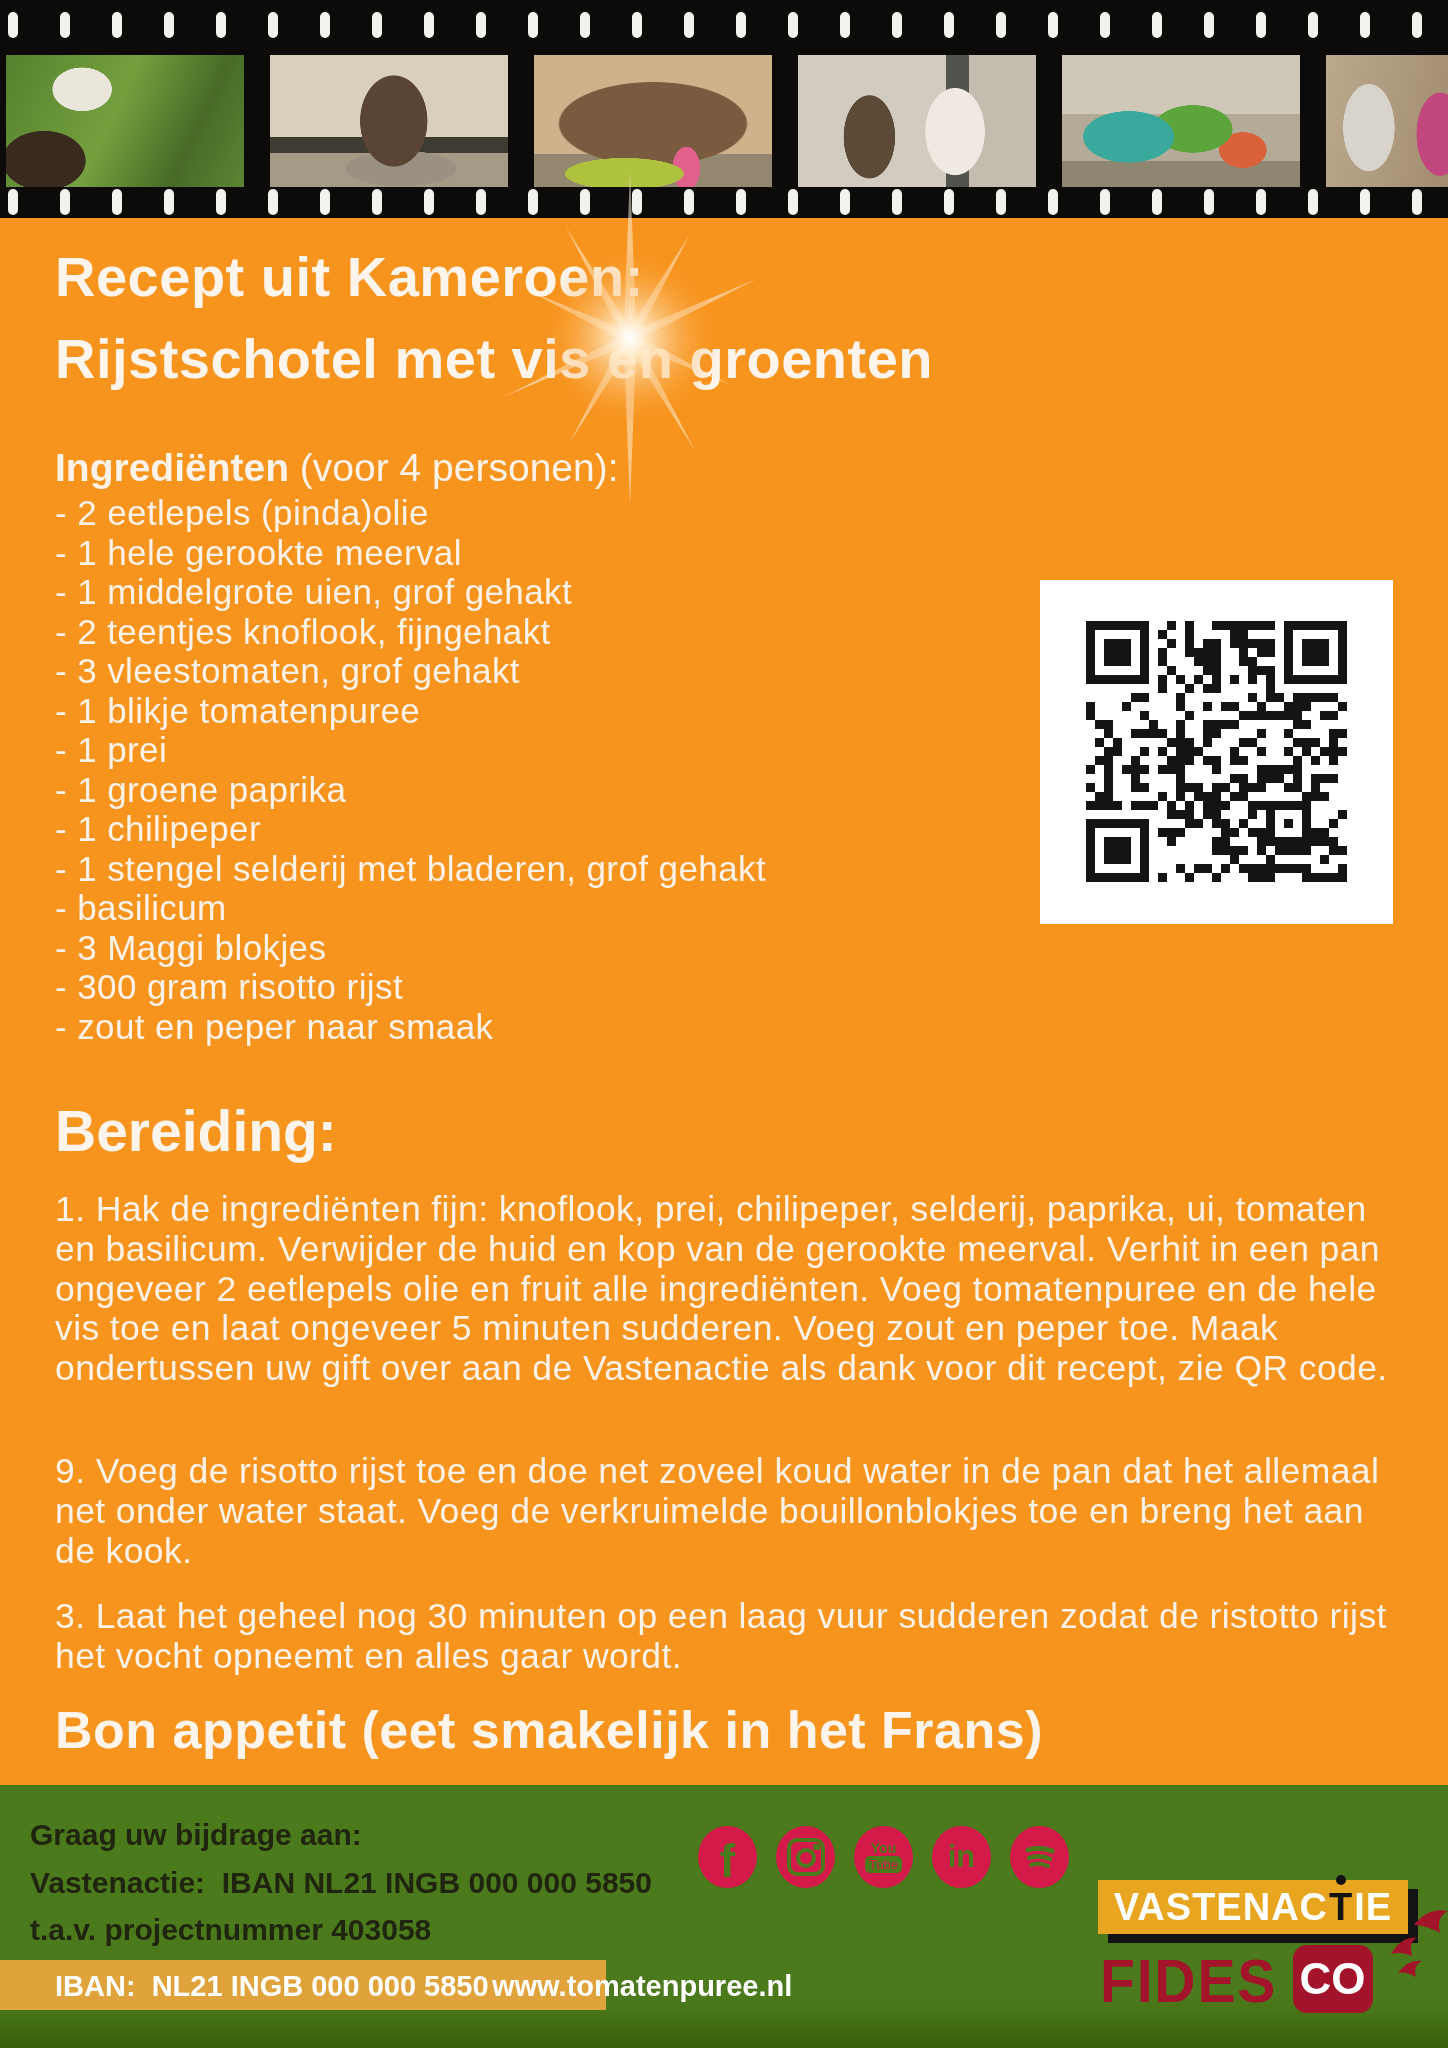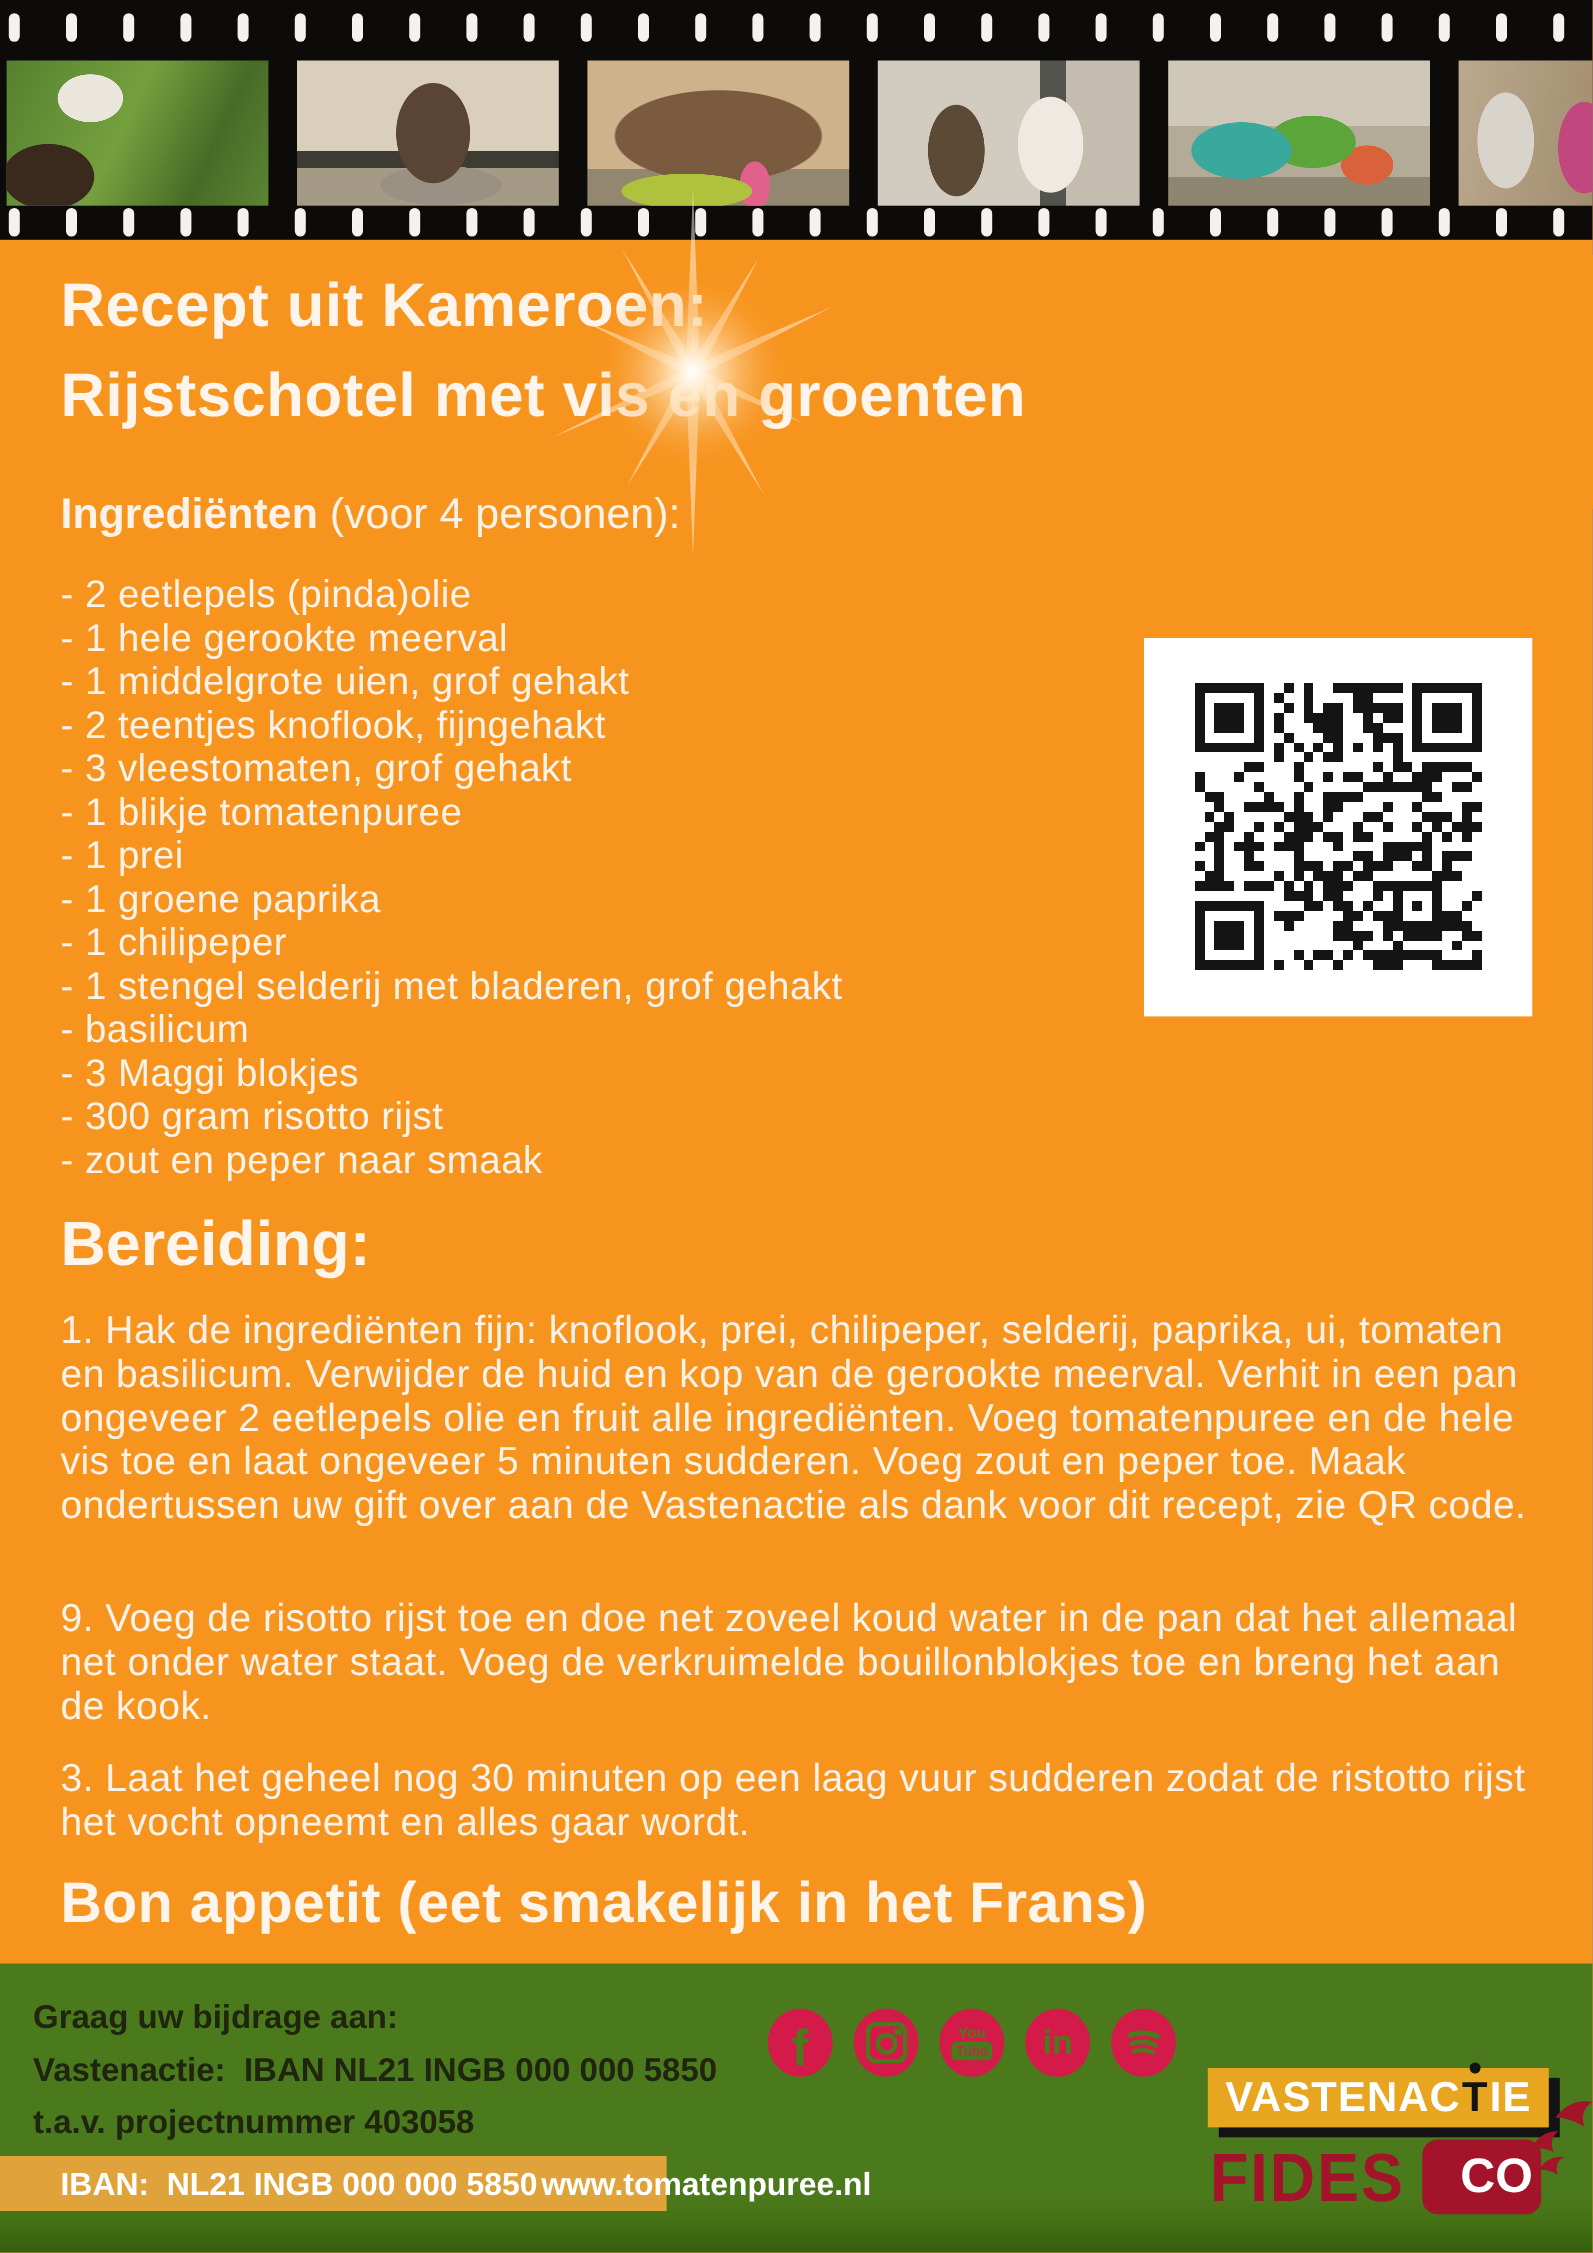--- a/index.html
+++ b/index.html
@@ -41,21 +41,21 @@
     radial-gradient(ellipse 24px 42px at 48% 60%, #c2477e 98%, transparent),
     radial-gradient(ellipse 24px 40px at 76% 58%, #7b4a2e 98%, transparent),
     linear-gradient(100deg,#bba98e,#a08a6c 60%,#8a7455);}
 
   
   .title{position:absolute;left:55px;top:236px;color:#fdf4ec;font-weight:bold;
          font-size:56px;line-height:82px;letter-spacing:.5px;}
   .flare{position:absolute;left:455px;top:163px;width:350px;height:350px;pointer-events:none;}
   .ing-head{position:absolute;left:55px;top:446px;font-size:39px;color:#fdf2e8;white-space:pre-wrap;}
   .ing-head .bold{font-weight:bold;}
-  .ing-list{position:absolute;left:55px;top:521px;font-size:35px;line-height:39.5px;
+  .ing-list{position:absolute;left:55px;top:493px;font-size:35px;line-height:39.5px;
             letter-spacing:.4px;color:#fdf2e8;}
   .qr-box{position:absolute;left:1040px;top:580px;width:353px;height:344px;background:#ffffff;}
   .prep-head{position:absolute;left:55px;top:1098px;font-size:57px;font-weight:bold;color:#fdf4ec;}
   .step{position:absolute;left:55px;width:1350px;font-size:35.5px;line-height:39.8px;
         letter-spacing:.4px;color:#fdf2e8;}
   .step1{top:1190px;} .step2{top:1452px;} .step3{top:1597px;}
   .bon{position:absolute;left:55px;top:1700px;font-size:52px;font-weight:bold;
        color:#fdf4ec;letter-spacing:.5px;}
 
   
@@ -80,21 +80,21 @@
            box-shadow:10px 9px 0 #131313;display:flex;align-items:center;justify-content:center;
            font-weight:bold;font-size:38px;color:#fff;letter-spacing:1px;margin-top:48px;}
   .va-t{color:#131313;position:relative;margin:0 1px;}
   .va-t::before{content:"";position:absolute;left:50%;transform:translateX(-50%);top:-11px;
                 width:10px;height:10px;border-radius:50%;background:#131313;}
 
   .fidesco{position:absolute;left:1100px;top:160px;display:flex;align-items:flex-start;}
   .fid-text{font-size:62px;font-weight:bold;color:#a31329;letter-spacing:2px;line-height:68px;
             transform:scaleX(.92);transform-origin:left;margin-top:2px;}
   .fid-co{width:80px;height:68px;background:#a31329;border-radius:14px;color:#fff;font-weight:bold;
-          font-size:44px;display:flex;align-items:center;justify-content:center;margin-left:0px;padding-left:28px;}
+          font-size:44px;display:flex;align-items:center;justify-content:center;margin-left:0px;}
   .birds{position:absolute;left:1338px;top:116px;width:112px;height:92px;}
 </style>
 </head>
 <body>
 
 <div class="poster">
 
   <div class="film">
     <div class="sprockets top">
         <span></span>

